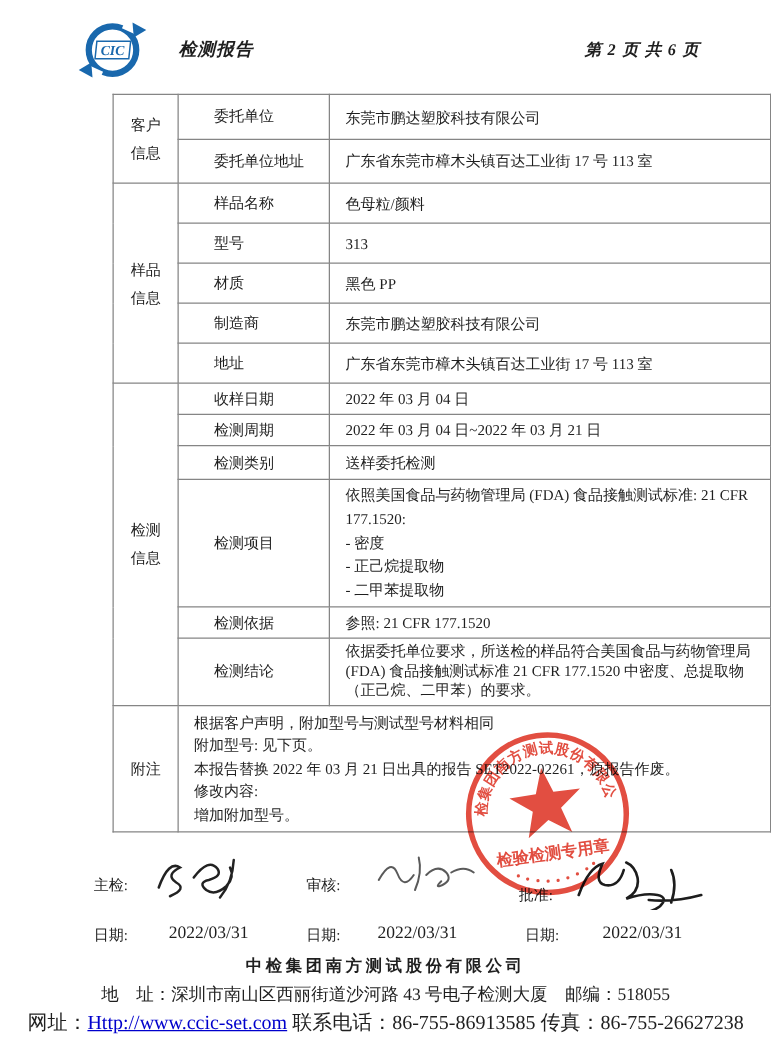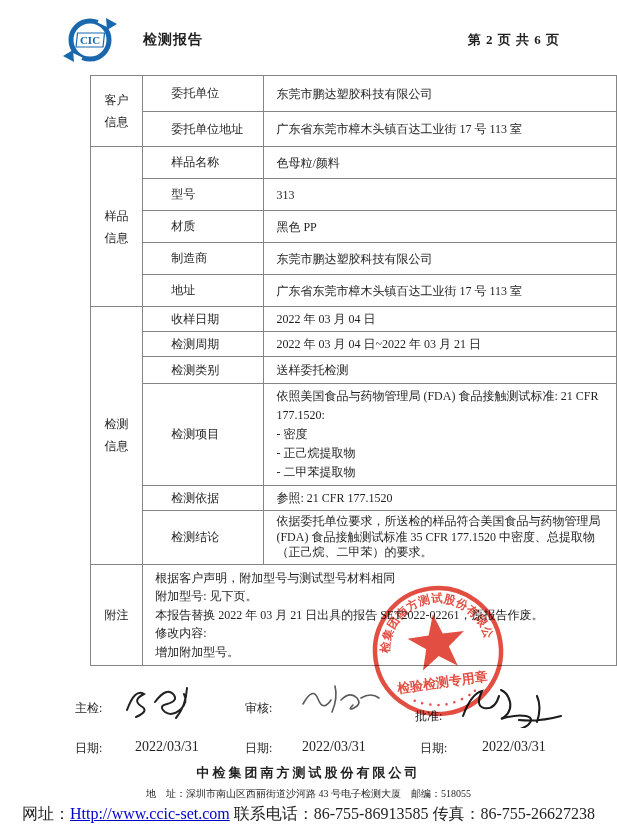--- a/index.html
+++ b/index.html
@@ -1,21 +1,21 @@
 <!DOCTYPE html>
 <html><head>
 <meta charset="utf-8">
 <style>
   html,body{margin:0;padding:0;background:#ffffff;}
   .page{position:relative;width:617px;height:840px;background:#ffffff;overflow:hidden;
         font-family:"Liberation Serif","DejaVu Serif",serif;color:#1f1f1f;}
   .pre{white-space:pre-line;}
 
   
-  .header{position:absolute;top:12px;left:57px;width:503px;height:56px;display:flex;align-items:center;}
+  .header{position:absolute;top:12px;left:57px;width:503px;height:56px;display:flex;align-items:center;font-style:italic;}
   .logo{width:66px;height:52px;flex:0 0 66px;}
   .hdr-title{font-size:14px;font-weight:bold;margin-left:20px;letter-spacing:1px;}
   .hdr-no{font-size:13px;font-weight:bold;margin-left:42px;white-space:nowrap;}
   .hdr-page{font-size:13px;font-weight:bold;margin-left:auto;white-space:nowrap;letter-spacing:1px;}
 
   
   table.report{position:absolute;top:75px;left:57px;border-collapse:collapse;table-layout:fixed;}
   table.report td{border:1px solid #858585;font-size:12px;vertical-align:middle;overflow:hidden;}
   table.report{border:1.5px solid #6f6f6f;margin-left:33px;}
   td.group{width:52px;text-align:center;line-height:22px;}
@@ -31,21 +31,21 @@
   .date-label{position:absolute;white-space:nowrap;text-align:center;}
   .date-val{position:absolute;white-space:nowrap;font-size:14px;}
 
   
   .stamp{position:absolute;top:581px;left:368px;width:140px;height:140px;
          transform:rotate(-8deg);opacity:.88;mix-blend-mode:multiply;pointer-events:none;}
 
   
   .footer{position:absolute;top:764px;left:0;width:617px;text-align:center;}
   .f-company{font-size:13px;font-weight:bold;letter-spacing:3px;}
-  .f-line{font-size:10px;margin-top:5px;}
+  .f-line{font-size:14px;margin-top:5px;}
   .f-line2{font-size:16px;margin-top:3px;}
   a.weblink{color:#0000cc;text-decoration:underline;cursor:pointer;}
 </style>
 </head>
 <body>
 
 <div class="page">
 
   <div class="header">
     <svg class="logo" viewBox="0 0 66 52">
@@ -119,21 +119,21 @@
 - 密度
 - 正己烷提取物
 - 二甲苯提取物</td>
     </tr>
     <tr style="height:25px;">
       <td class="flabel">检测依据</td>
       <td class="fvalue">参照: 21 CFR 177.1520</td>
     </tr>
     <tr style="height:46px;">
       <td class="flabel">检测结论</td>
-      <td class="fvalue" style="line-height:15.5px;">依据委托单位要求，所送检的样品符合美国食品与药物管理局 (FDA) 食品接触测试标准 35 CFR 177.1520 中密度、总提取物（正己烷、二甲苯）的要求。</td>
+      <td class="fvalue" style="line-height:15.5px;">依据委托单位要求，所送检的样品符合美国食品与药物管理局 (FDA) 食品接触测试标准 21 CFR 177.1520 中密度、总提取物（正己烷、二甲苯）的要求。</td>
     </tr>
 
     <tr style="height:93px;">
       <td class="group">附注</td>
       <td class="notes pre" colspan="2">根据客户声明，附加型号与测试型号材料相同
 附加型号: 见下页。
 本报告替换 2022 年 03 月 21 日出具的报告 SET2022-02261，原报告作废。
 修改内容:
 增加附加型号。</td>
     </tr>

